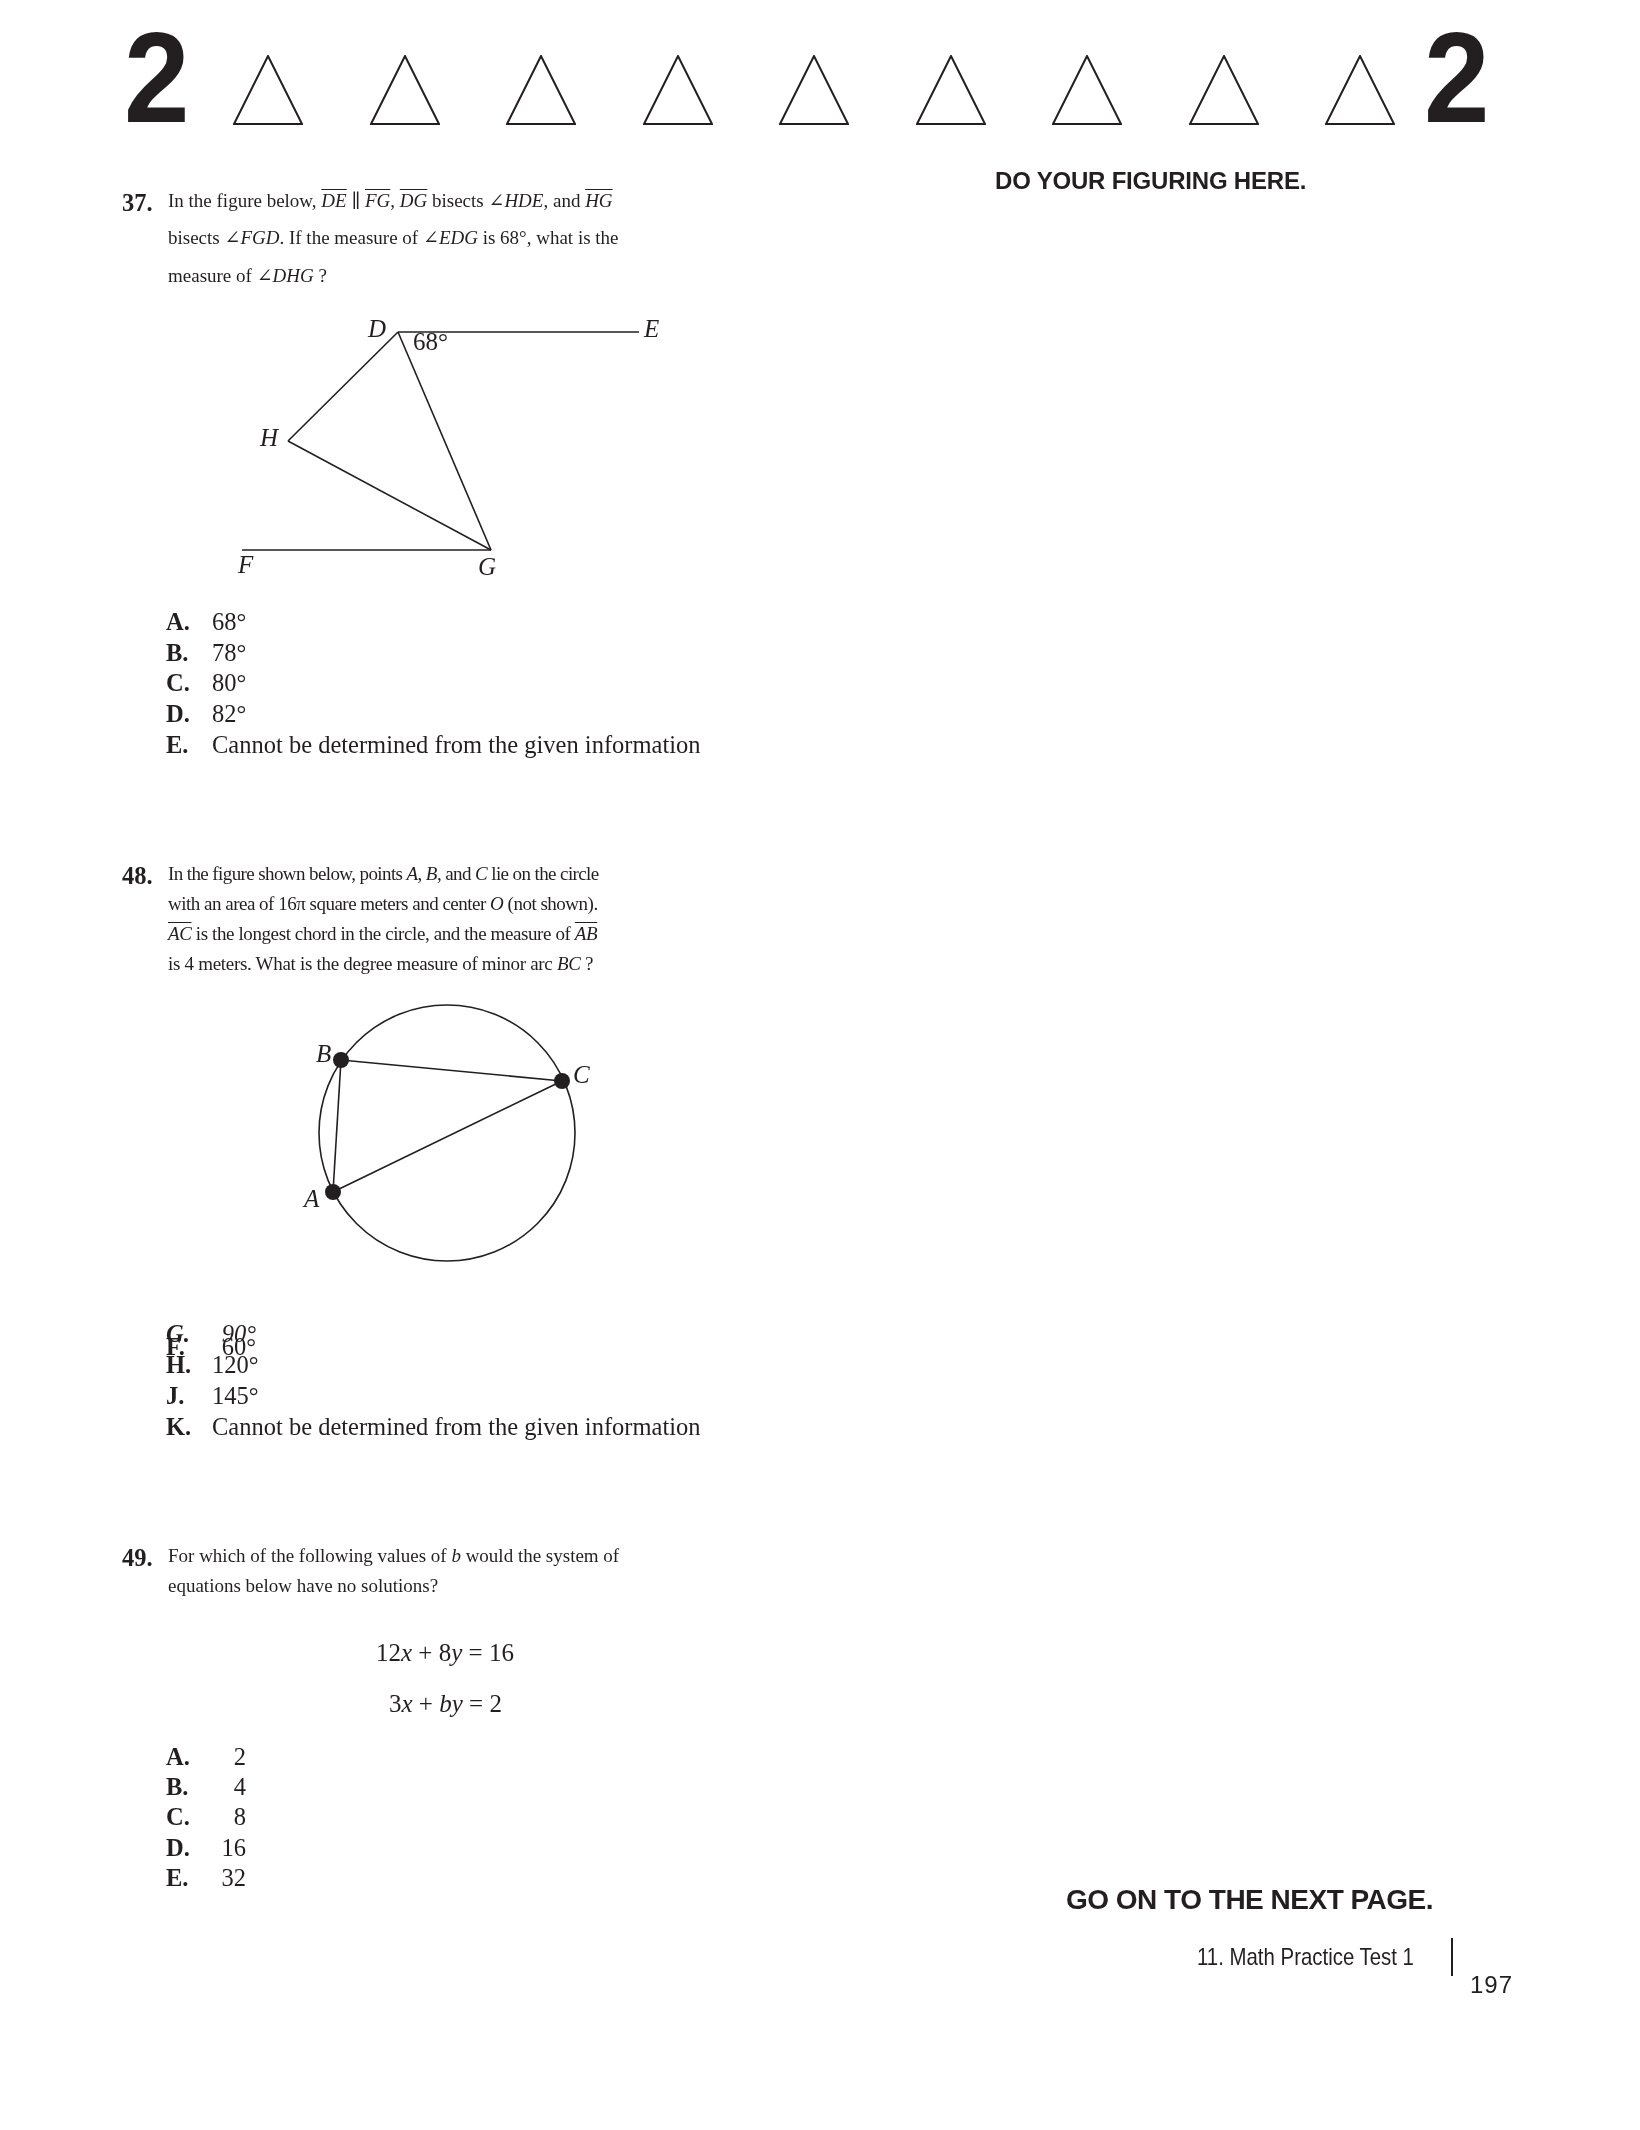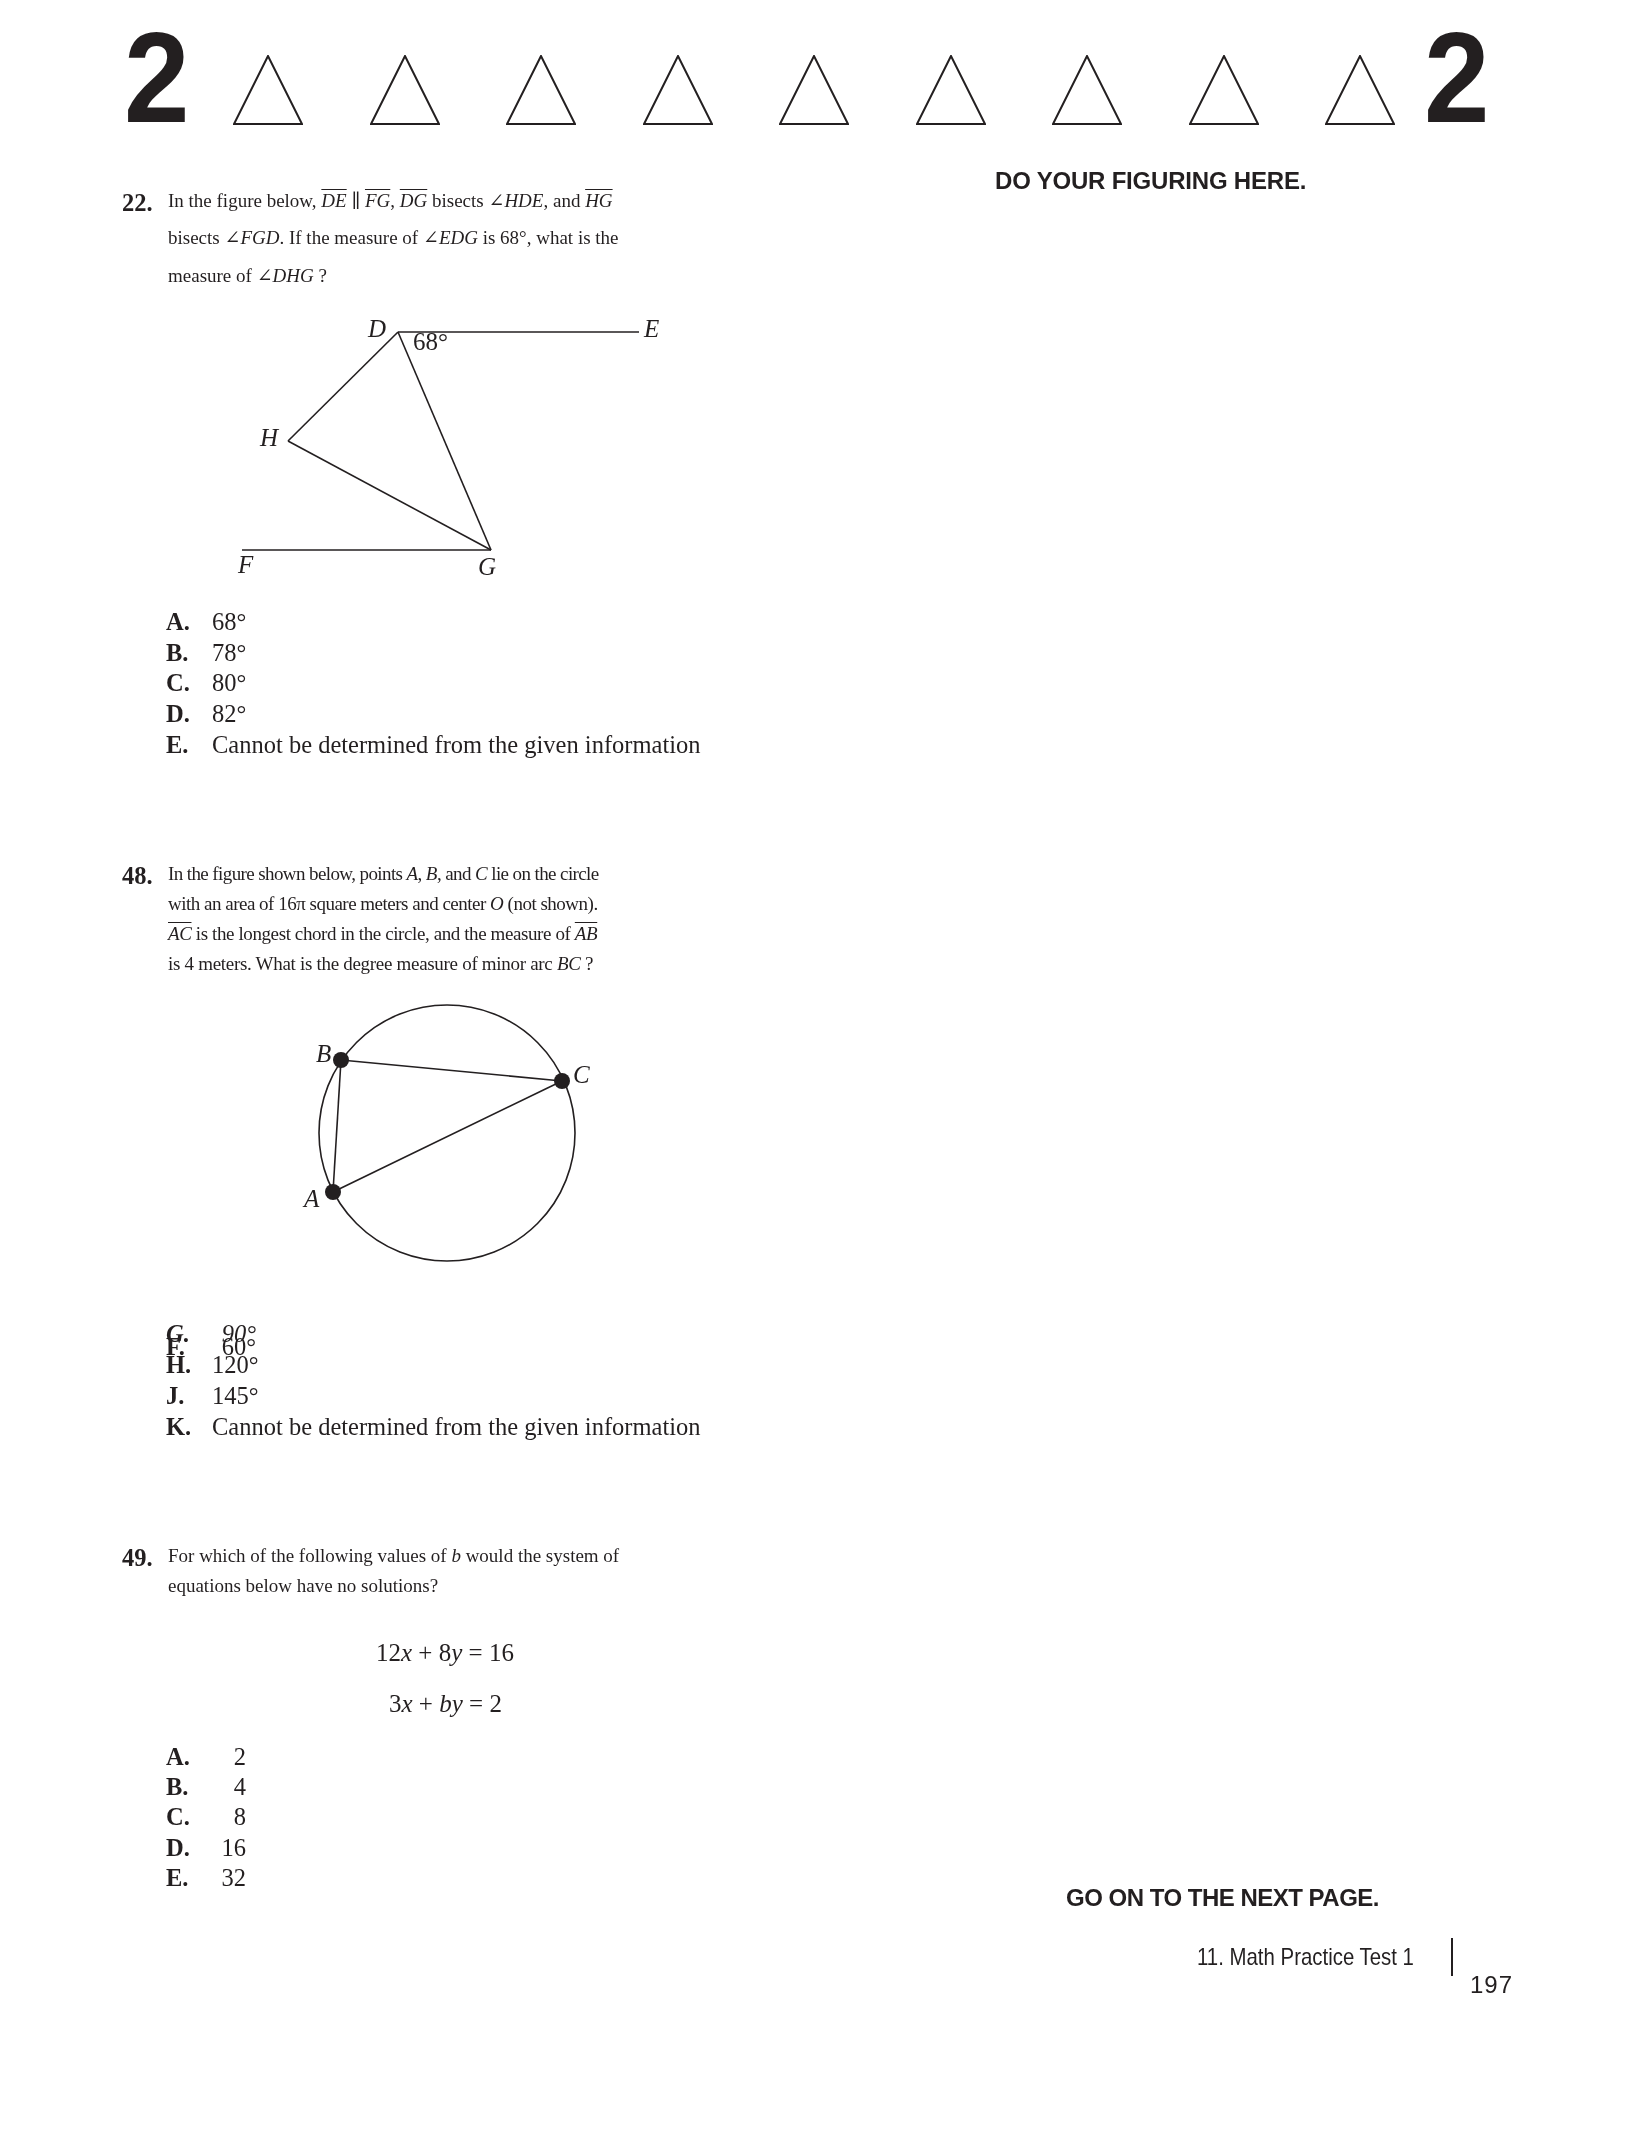--- a/index.html
+++ b/index.html
@@ -23,21 +23,21 @@
     .choice { position: absolute; left: 166px; font-size: 24.5px; line-height: 1; white-space: nowrap; }
     .choice .letter { display: inline-block; width: 46px; font-weight: 700; }
     .choice .val { display: inline-block; }
     .choice .val.r { text-align: right; width: 34px; }
 
     .eq { position: absolute; font-size: 25px; line-height: 1; white-space: nowrap; }
 
     svg text { font-family: "Liberation Serif", serif; font-style: italic; font-size: 25px; fill: #231f20; }
     svg text.up { font-style: normal; }
 
-    .next { position: absolute; left: 1066px; top: 1884px; font-size: 24px; font-weight: 700; letter-spacing: -0.5px; }
+    .next { position: absolute; left: 1066px; top: 1884px; font-size: 28px; font-weight: 700; letter-spacing: -0.5px; }
     .footer-left { position: absolute; left: 1197px; top: 1943px; font-size: 24px; transform: scaleX(0.85); transform-origin: left top; white-space: nowrap; }
     .footer-div { position: absolute; left: 1451px; top: 1938px; width: 2px; height: 38px; background: #231f20; }
     .footer-page { position: absolute; left: 1470px; top: 1943px; font-size: 24px; font-weight: 400; letter-spacing: 1px; margin-top: 28px; }
   </style>
 </head>
 <body>
 
 <div class="big-two" style="left:124px;">2</div>
 <div id="triangles">
     <svg class="tri" viewBox="0 0 70 70" style="left: 233px;">
@@ -66,21 +66,21 @@
     </svg>
     <svg class="tri" viewBox="0 0 70 70" style="left: 1325px;">
       <polygon points="35,1 1,69 69,69" fill="none" stroke="#231f20" stroke-width="2"></polygon>
     </svg>
   </div>
 <div class="big-two" style="left:1424px;">2</div>
 
 <div class="figuring sans">DO YOUR FIGURING HERE.</div>
 
 <div>
-  <div class="qnum serif" style="top:191px;">22.</div>
+  <div class="qnum serif" style="top:191px;">37.</div>
   <div class="qline serif" style="top:191px;">In the figure below, <span class="over">DE</span> ∥ <span class="over">FG</span>, <span class="over">DG</span> bisects ∠<span class="it">HDE</span>, and <span class="over">HG</span></div>
   <div class="qline serif" style="top:228px;">bisects ∠<span class="it">FGD</span>. If the measure of ∠<span class="it">EDG</span> is 68°, what is the</div>
   <div class="qline serif" style="top:266px;">measure of ∠<span class="it">DHG</span> ?</div>
 
   <svg class="abs" style="left:0;top:0;" width="800" height="600">
     <line x1="398" y1="332" x2="639" y2="332" stroke="#231f20" stroke-width="1.6"></line>
     <line x1="242" y1="550" x2="491" y2="550" stroke="#231f20" stroke-width="1.6"></line>
     <line x1="398" y1="332" x2="288" y2="441" stroke="#231f20" stroke-width="1.6"></line>
     <line x1="288" y1="441" x2="491" y2="550" stroke="#231f20" stroke-width="1.6"></line>
     <line x1="398" y1="332" x2="491" y2="550" stroke="#231f20" stroke-width="1.6"></line>

